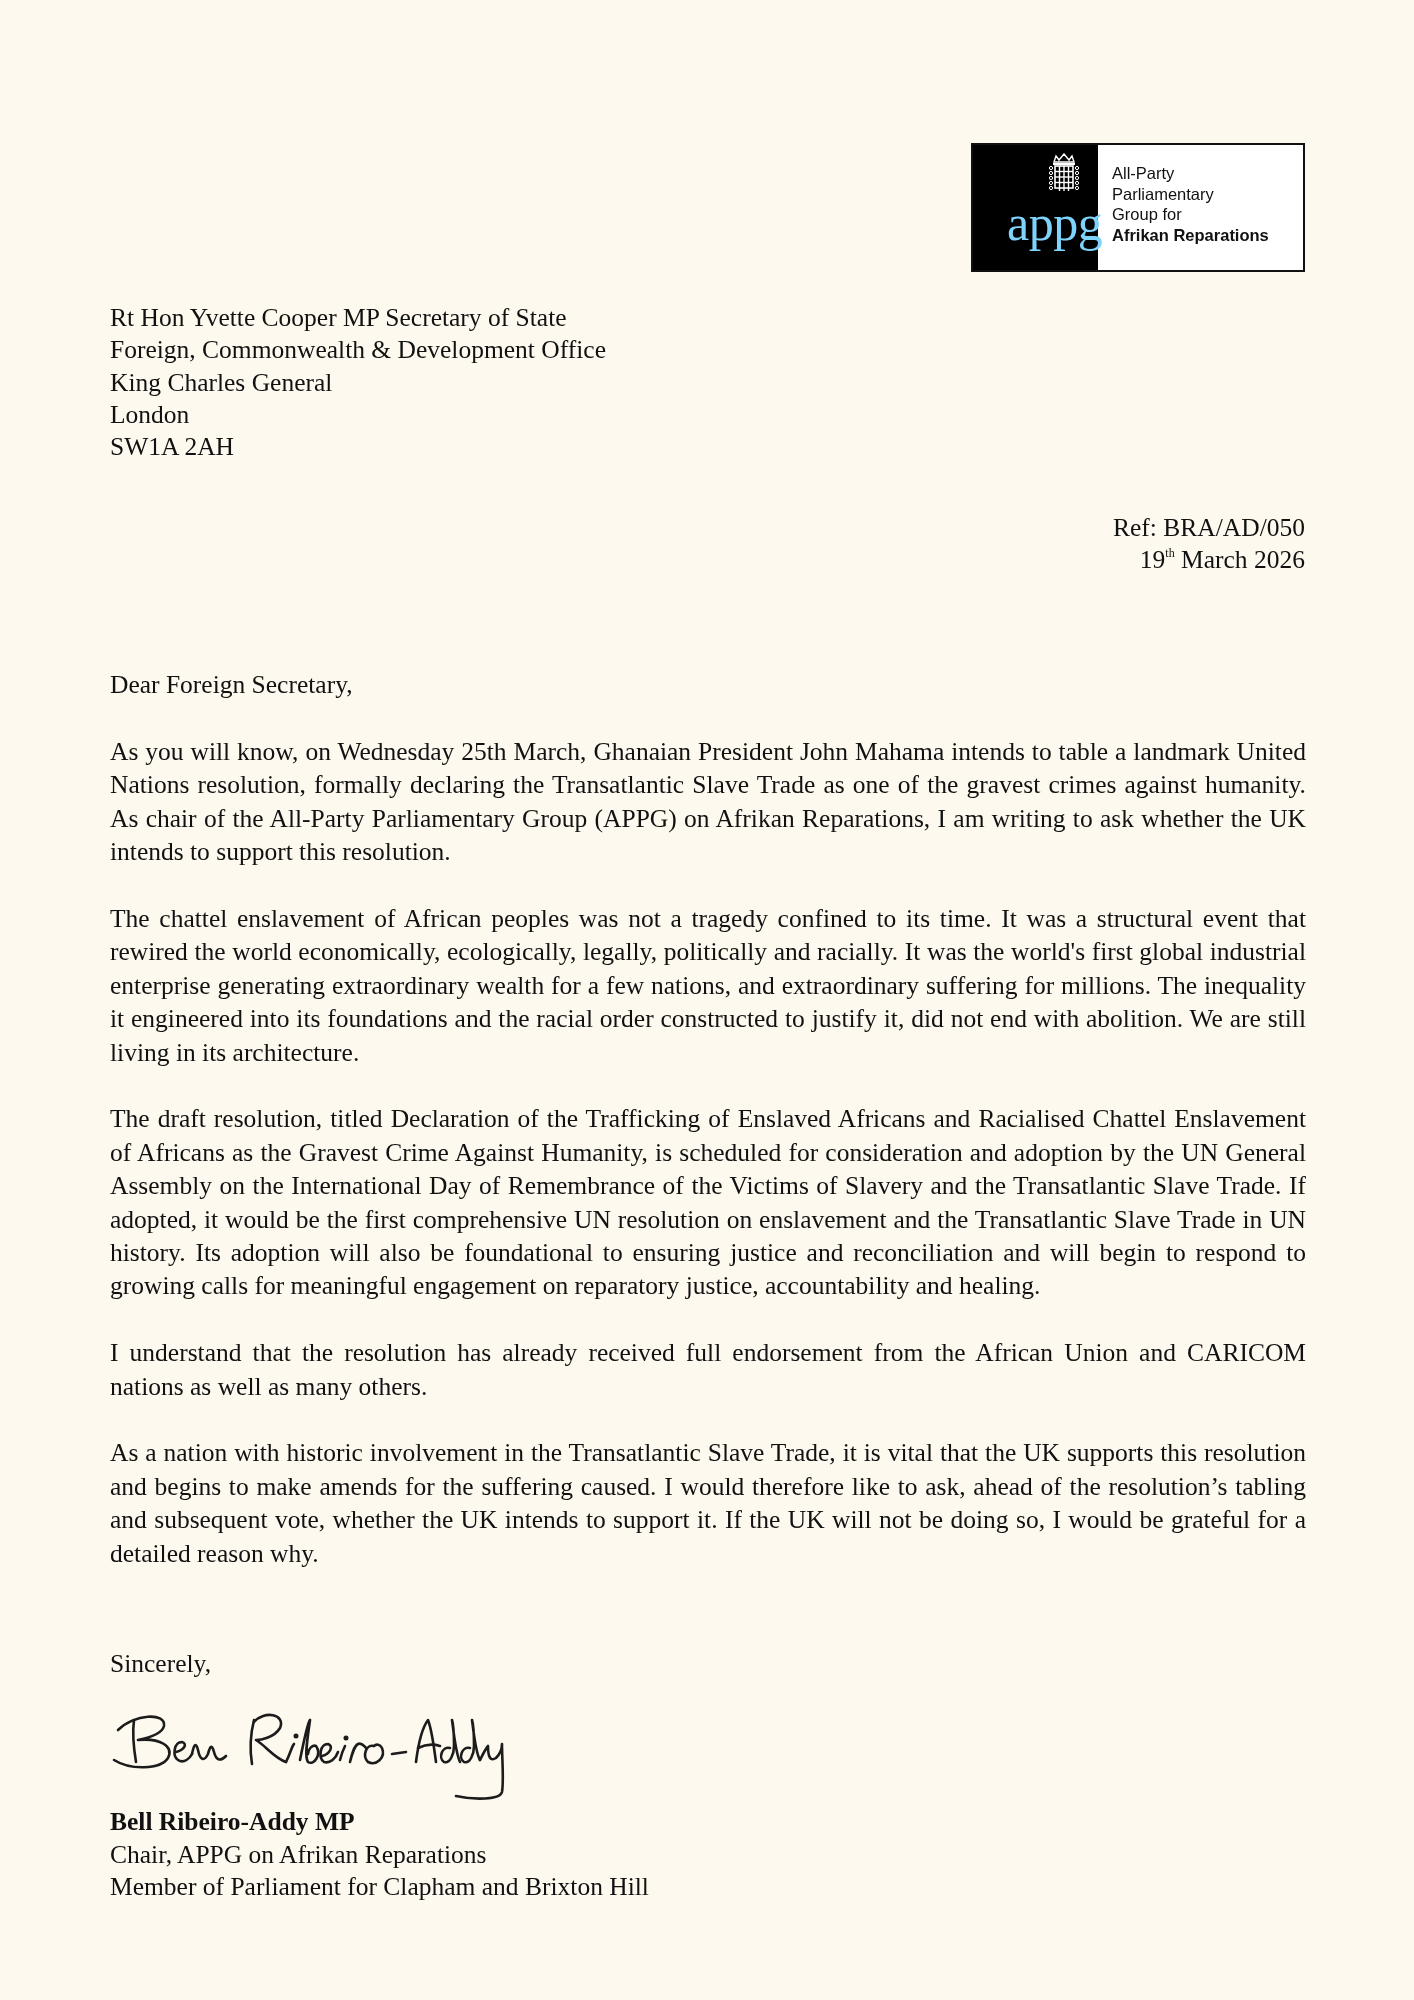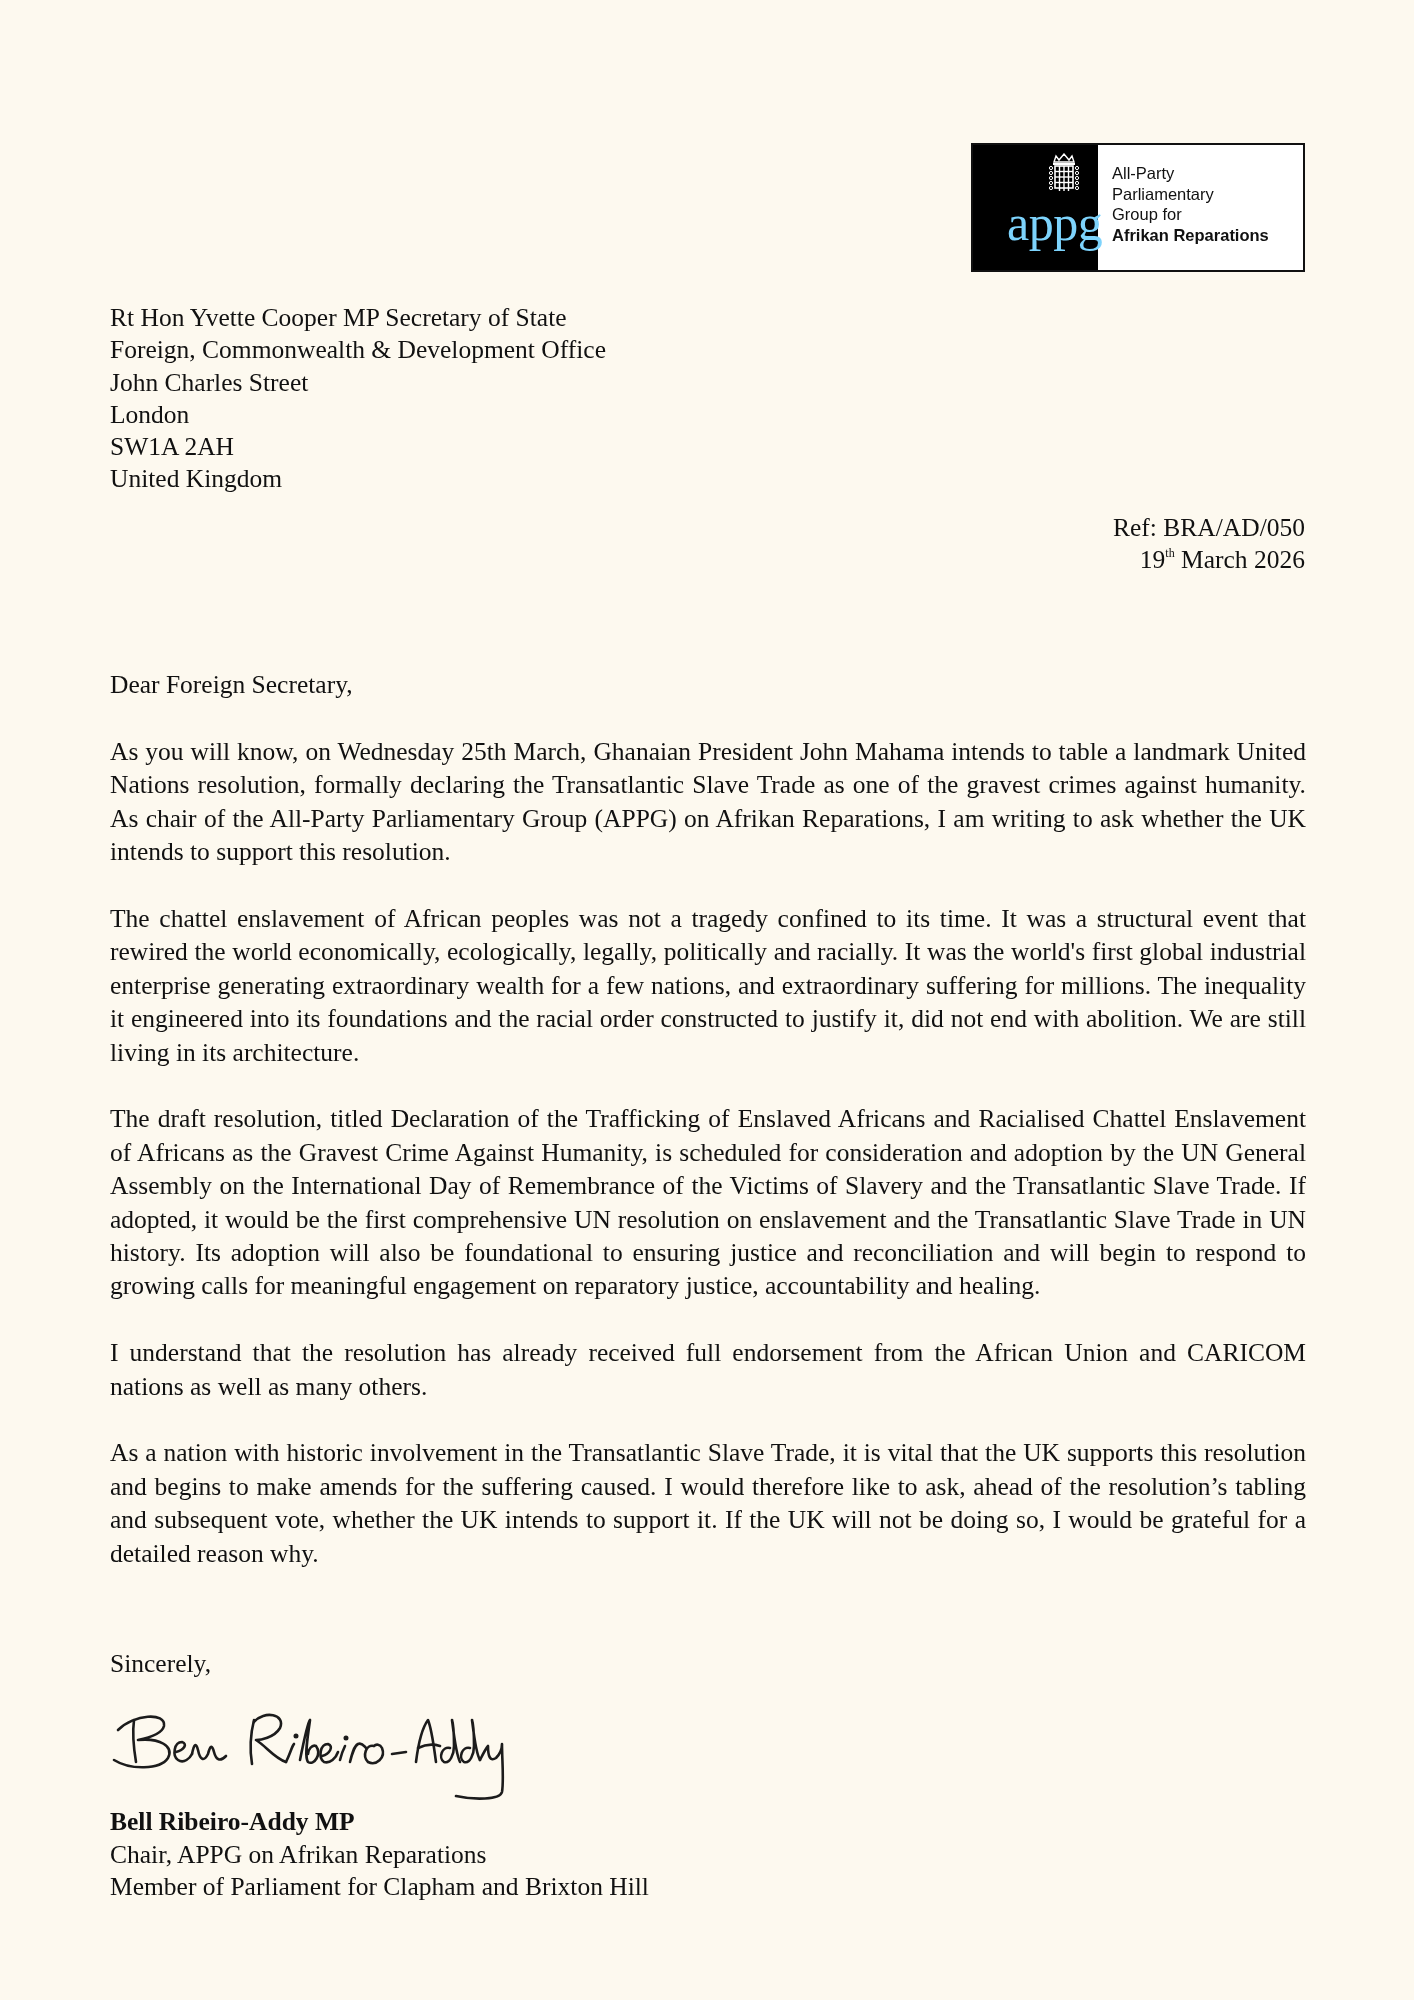--- a/index.html
+++ b/index.html
@@ -158,24 +158,23 @@
     <div>All-Party</div>
     <div>Parliamentary</div>
     <div>Group for</div>
     <div class="bold">Afrikan Reparations</div>
   </div>
 </div>
 
 <div class="address">
   <div>Rt Hon Yvette Cooper MP Secretary of State</div>
   <div>Foreign, Commonwealth &amp; Development Office</div>
-  <div>John Charles Street</div>
+  <div>King Charles General</div>
   <div>London</div>
   <div>SW1A 2AH</div>
-  <div>United Kingdom</div>
 </div>
 
 <div class="refblock">
   <div>Ref: BRA/AD/050</div>
   <div><span>19</span><sup>th</sup><span> March 2026</span></div>
 </div>
 
 <div class="salutation">Dear Foreign Secretary,</div>
 
 <div class="body-text">

